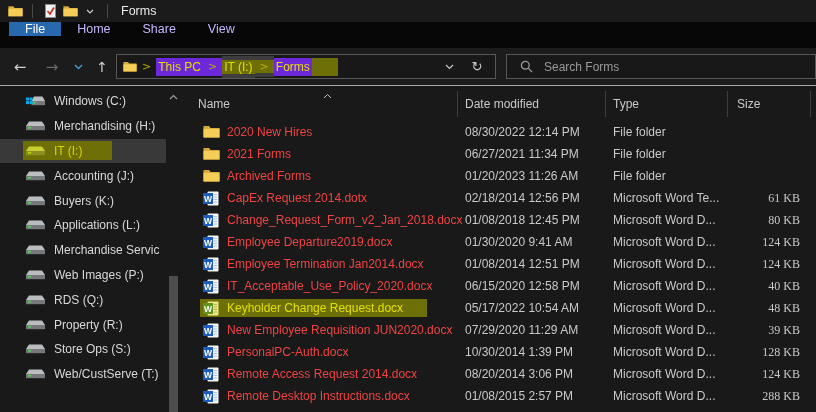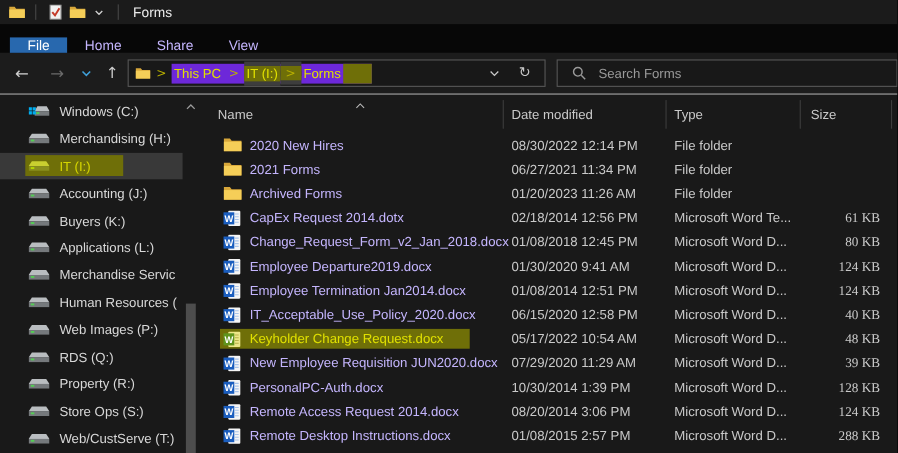--- a/index.html
+++ b/index.html
@@ -10,21 +10,21 @@
   }
   .glyph{font-family:"DejaVu Sans",sans-serif;}
 
   
   .titlebar{height:22px;background:#1b1b1b;display:flex;align-items:center;padding-left:5px;}
   .tb-sep{width:1px;height:14px;background:#484848;margin:0 7px;}
   .qat-btn{display:flex;align-items:center;justify-content:center;width:20px;height:20px;}
   .title{color:#ececec;font-size:12.5px;margin-left:6px;}
 
   
-  .tabs{height:26px;background:#070707;display:flex;align-items:flex-end;padding-left:9px;}
+  .tabs{height:26px;background:#070707;display:flex;align-items:flex-start;padding-left:9px;}
   .tab{display:flex;align-items:center;padding:0 16px;color:#c4b5fd;font-size:12.5px;cursor:default;}
   .tab.active{background:#2868ae;color:#fff;}
 
   
   .toolbar{height:37px;background:#1c1c1c;border-bottom:1px solid #a8a8a8;display:flex;align-items:center;}
   .navbtn{display:flex;align-items:center;justify-content:center;height:28px;color:#cfcfcf;}
   .nav-back{width:32px;font-size:15px;margin-left:4px;}
   .nav-fwd{width:32px;font-size:15px;color:#6a6a6a;}
   .nav-chev{width:20px;}
   .nav-up{width:28px;font-size:14px;}
@@ -65,21 +65,21 @@
   .f-head .hcell{position:absolute;top:9px;}
   .h-name{left:3px;} .h-date{left:270px;} .h-type{left:418px;} .h-size{left:542px;}
   .hsep{position:absolute;top:3px;height:26px;width:1px;background:#3d3d3d;}
   .hs1{left:262px;} .hs2{left:410px;} .hs3{left:532px;} .hs4{left:615px;}
   .sort-caret{position:absolute;left:128px;top:0;}
   .f-rows{}
   .f-row{height:22px;display:flex;align-items:center;}
   .c-name{width:262px;flex:none;display:flex;align-items:center;padding-left:8px;box-sizing:border-box;white-space:nowrap;}
   .namewrap{display:flex;align-items:center;height:18px;padding-left:3px;margin-left:-3px;}
   .f-row.hl .namewrap{background:#6f6f08;padding-right:24px;}
-  .fname{color:#c4b5fd;}
+  .fname{color:#ef4444;}
   .f-row.hl .fname{color:#e0e000;}
   .c-name .icon{width:17px;height:15px;margin-right:7px;flex:none;display:flex;align-items:center;}
   .f-row .folder-i{display:none;} .f-row .word-i{display:block;}
   .f-row.kind-folder .folder-i{display:block;}
   .f-row.hl .w-block{fill:#5f941d;} .f-row.hl .w-page{fill:#ece789;} .f-row.hl .w-line{stroke:#b9b24a;}
   .c-date{width:148px;flex:none;padding-left:8px;box-sizing:border-box;color:#c9c9c9;white-space:nowrap;}
   .c-type{width:122px;flex:none;padding-left:8px;box-sizing:border-box;color:#c9c9c9;white-space:nowrap;}
   .c-size{width:83px;flex:none;padding-right:10px;box-sizing:border-box;text-align:right;color:#c9c9c9;white-space:nowrap;font-family:Liberation Serif, serif;}
 </style>
 </head>
@@ -282,33 +282,20 @@
                 <path class="dr-top" d="M3 1.5 h13 l3 4.5 H0 Z" fill="#b9bdc0"></path>
                 <rect class="dr-front" x="0" y="6" width="19" height="4.2" fill="#75797c"></rect>
                 <rect class="dr-led" x="2" y="6.9" width="3.2" height="1.7" fill="#54ce54"></rect>
               </svg>
             </span>
 
             <span class="sb-label">Merchandise Servic</span>
           </span>
         </div>
 
-        <div class="sb-row kind-net-drive">
-          <span class="sb-band">
-            <span class="icon drive-net">
-              <svg width="19" height="12" viewBox="0 0 19 12">
-                <path class="dr-top" d="M3 1.5 h13 l3 4.5 H0 Z" fill="#b9bdc0"></path>
-                <rect class="dr-front" x="0" y="6" width="19" height="4.2" fill="#75797c"></rect>
-                <rect class="dr-led" x="2" y="6.9" width="3.2" height="1.7" fill="#54ce54"></rect>
-              </svg>
-            </span>
-
-            <span class="sb-label">Human Resources (</span>
-          </span>
-        </div>
 
         <div class="sb-row kind-net-drive">
           <span class="sb-band">
             <span class="icon drive-net">
               <svg width="19" height="12" viewBox="0 0 19 12">
                 <path class="dr-top" d="M3 1.5 h13 l3 4.5 H0 Z" fill="#b9bdc0"></path>
                 <rect class="dr-front" x="0" y="6" width="19" height="4.2" fill="#75797c"></rect>
                 <rect class="dr-led" x="2" y="6.9" width="3.2" height="1.7" fill="#54ce54"></rect>
               </svg>
             </span>

